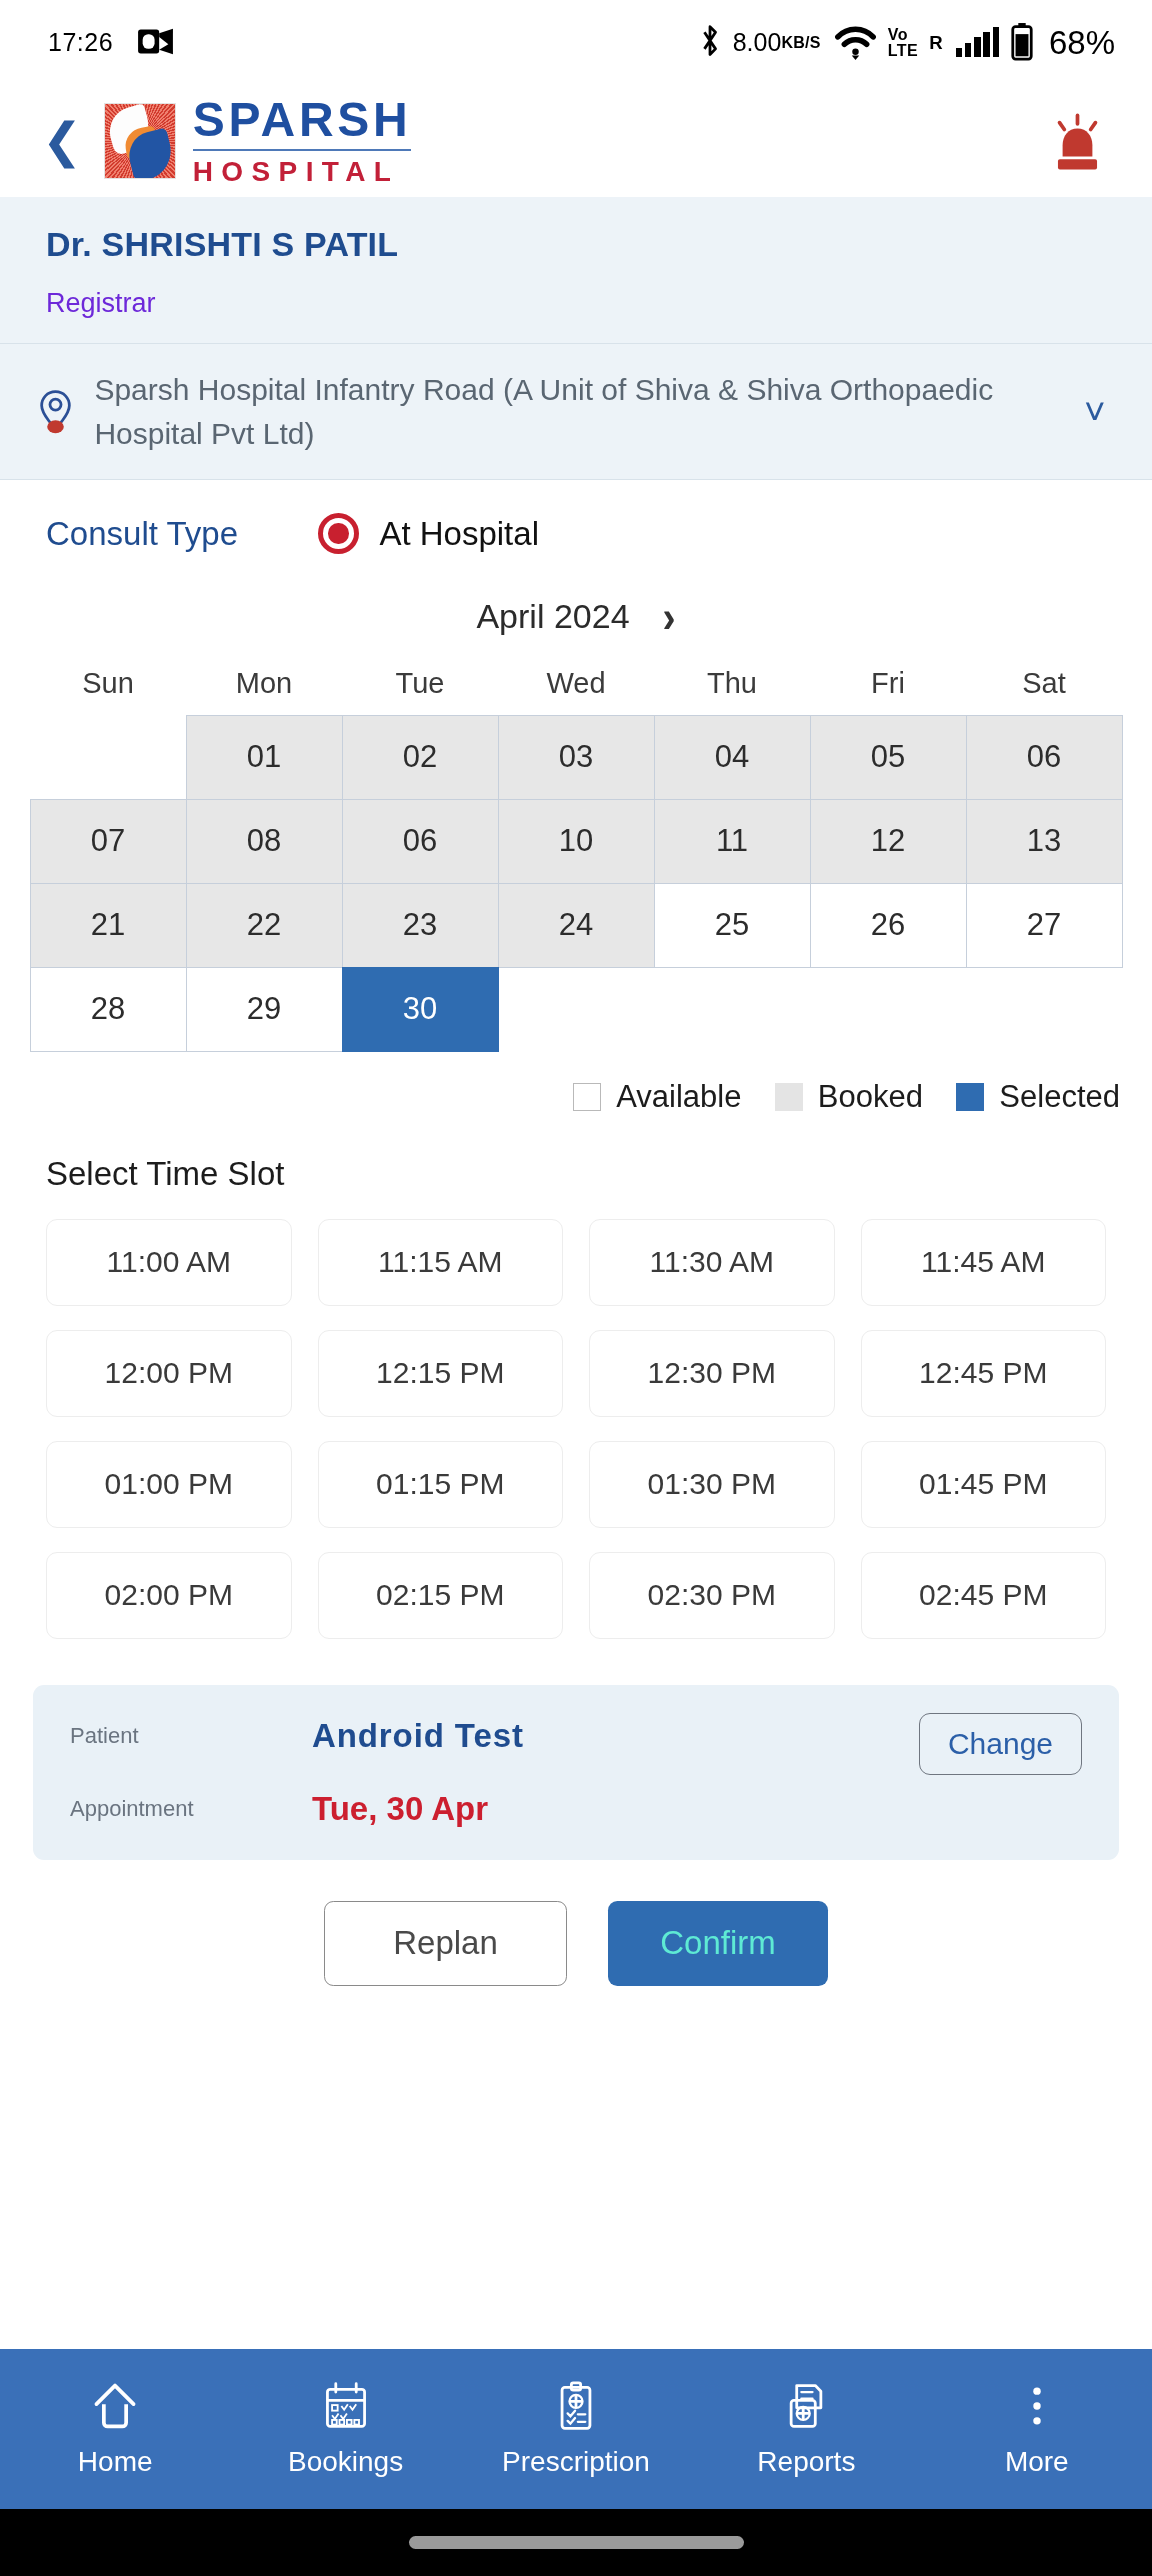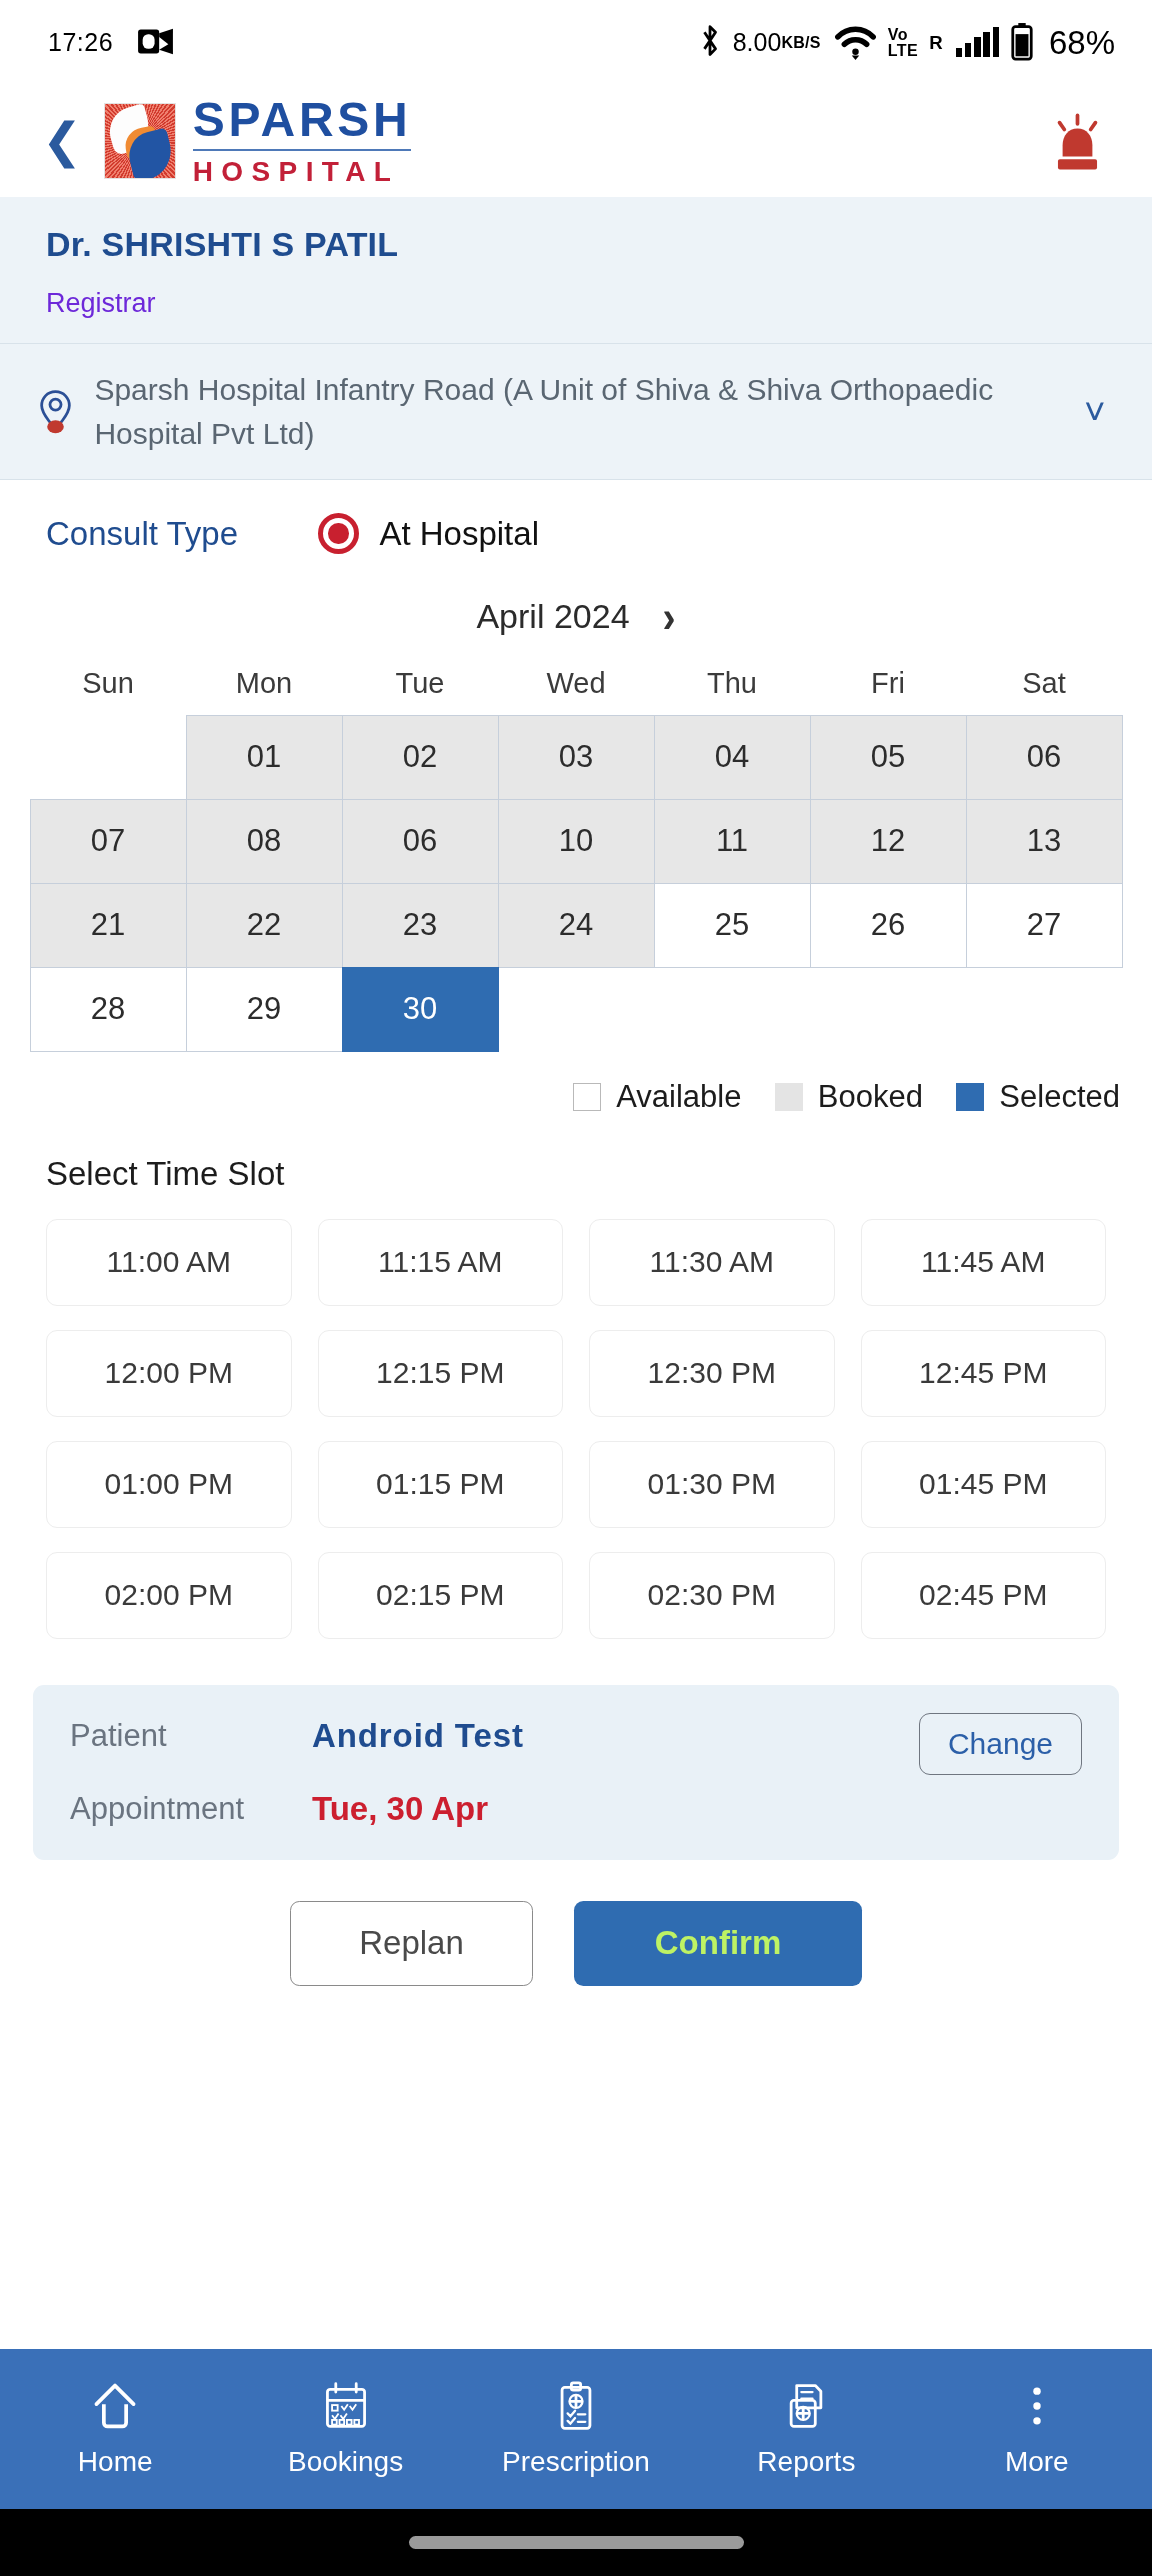--- a/index.html
+++ b/index.html
@@ -201,43 +201,43 @@
 
   
   .summary {
     margin: 46px 33px 0 33px;
     background: #e9f1f7; border-radius: 11px;
     padding: 32px 37px 32px 37px;
     position: relative;
   }
   .sum-row { display: flex; align-items: center; }
   .sum-row + .sum-row { margin-top: 35px; }
-  .sum-key { font-size: 31px; color: #6a7480; width: 242px; flex: 0 0 242px; }
+  .sum-key { font-size: 22px; color: #6a7480; width: 242px; flex: 0 0 242px; }
   .sum-val-patient { font-size: 33px; color: #1f4c8f; font-weight: 700; letter-spacing: 0.9px; }
   .sum-val-appt { font-size: 33px; color: #cc1f2f; font-weight: 700; }
   .change-btn {
     position: absolute; right: 37px; top: 28px;
     border: 1.9px solid #6f7680; border-radius: 11px;
     padding: 13px 28px; font-size: 30px; color: #2B5FA8;
     background: transparent;
   }
 
   
   .actions {
     display: flex; justify-content: center; align-items: center;
     gap: 41px; padding: 41px 0 0 0;
   }
   .btn-replan {
     width: 243px; height: 85px; border: 1.9px solid #8a8a8a; border-radius: 9.3px;
     background: #ffffff; color: #4a4a4a; font-size: 33px;
     display: flex; align-items: center; justify-content: center;
   }
   .btn-confirm {
-    width: 288px; height: 85px; border-radius: 9.3px;
-    background: #2f6cb1; color: #bef264; font-size: 33px; font-weight: 700;
+    width: 220px; height: 85px; border-radius: 9.3px;
+    background: #2f6cb1; color: #5eead4; font-size: 33px; font-weight: 400;
     display: flex; align-items: center; justify-content: center;
   }
 
   
   .spacer { flex: 1 1 auto; }
   .bottomnav {
     height: 160px; flex: 0 0 160px;
     background: #3a70b8;
     display: grid; grid-template-columns: repeat(5, 1fr);
     align-items: center;

